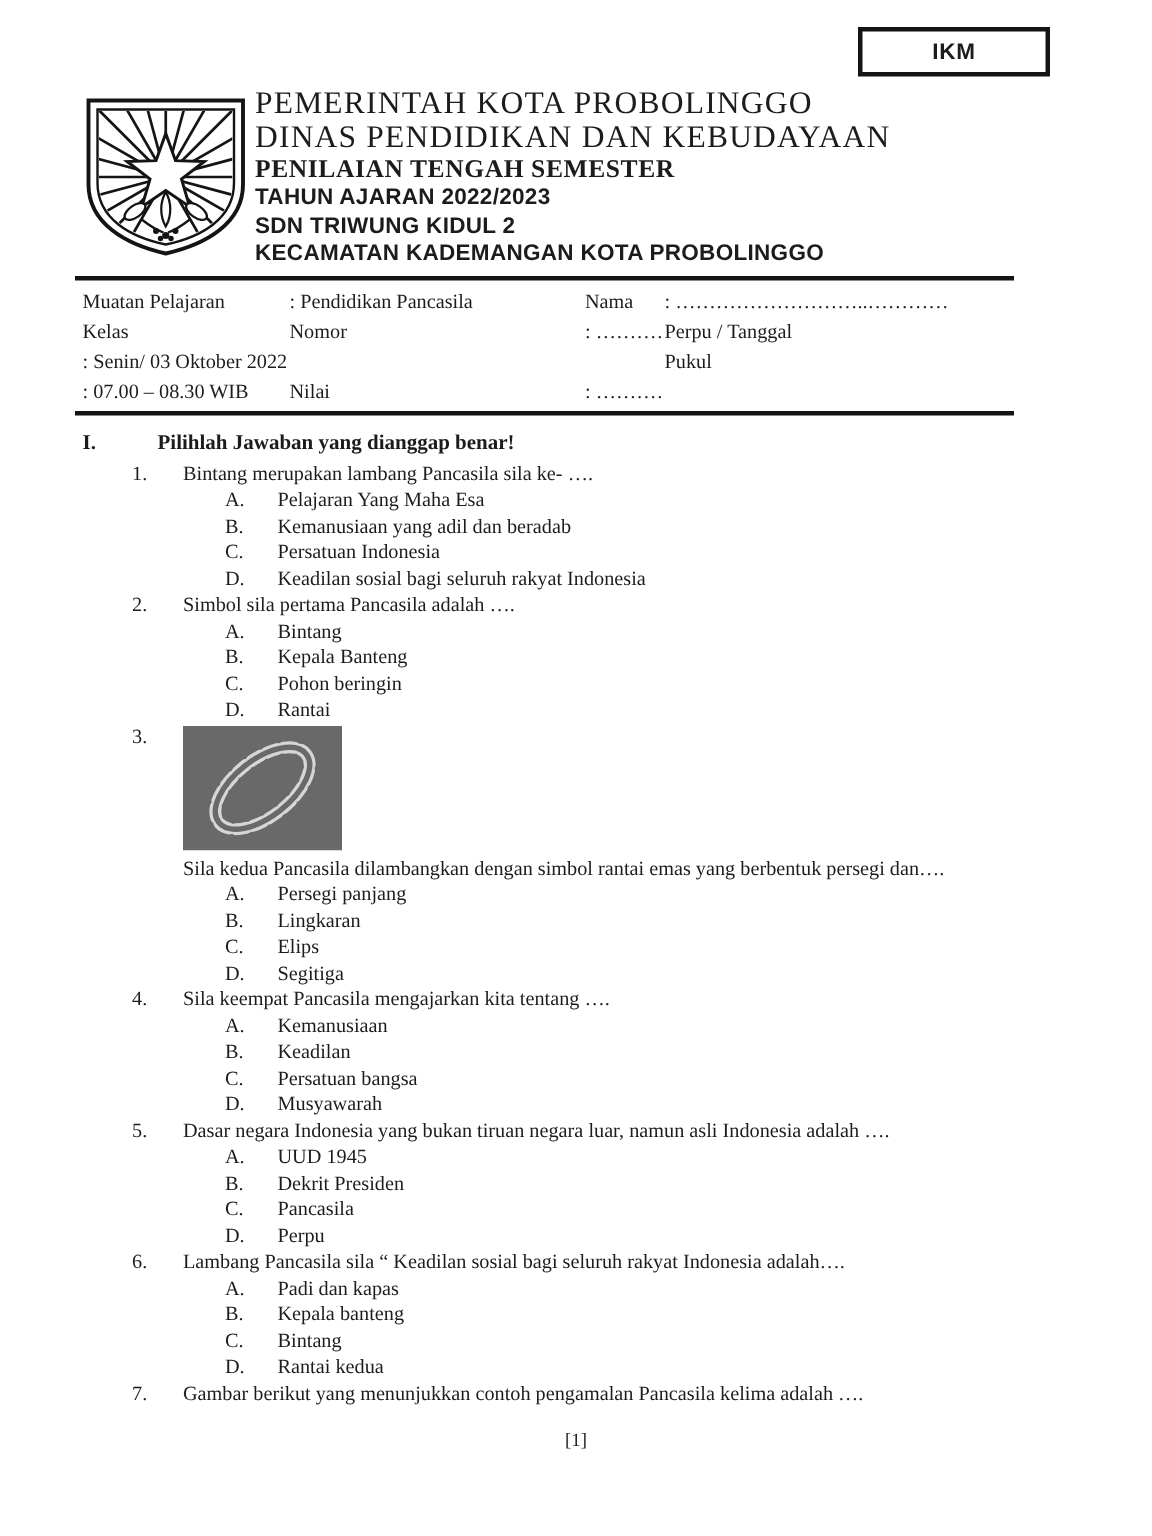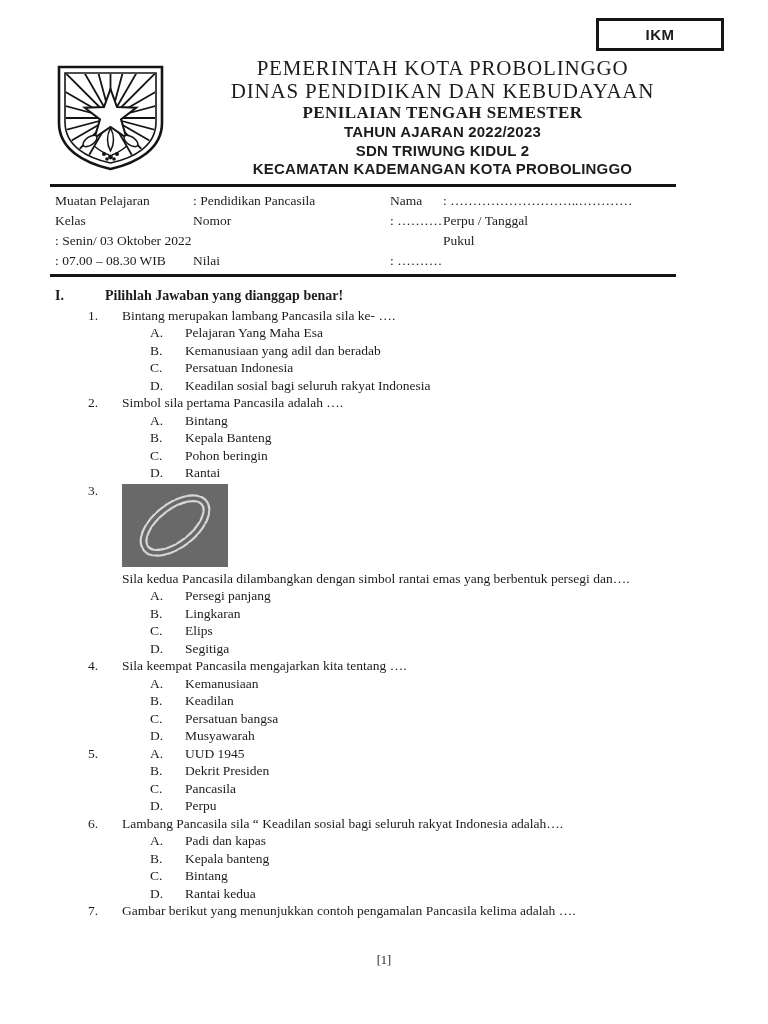--- a/index.html
+++ b/index.html
@@ -2,29 +2,29 @@
 <html><head>
 <meta charset="utf-8">
 <style>
   html,body{margin:0;padding:0;background:#ffffff;}
   .page{
     position:relative;width:768px;height:1024px;background:#fff;overflow:hidden;
     font-family:"Liberation Serif","DejaVu Serif",serif;color:#1c1c1c;
   }
   
   .ikm-box{
-    position:absolute;top:18px;left:596px;width:122px;height:27px;
+    position:absolute;top:18px;left:572px;width:122px;height:27px;
     border:3px solid #141414;display:flex;align-items:center;justify-content:center;
     font-family:"Liberation Sans","DejaVu Sans",sans-serif;font-weight:bold;
     font-size:15px;letter-spacing:.5px;background:#fff;
   }
   
   .logo{position:absolute;top:62px;left:54px;width:113px;height:113px;}
   
-  .header-text{padding-top:57px;margin-left:170px;width:545px;text-align:center;}
+  .header-text{padding-top:57px;margin-left:170px;width:545px;}
   .h-gov,.h-dept{font-size:21px;line-height:23px;letter-spacing:.8px;white-space:nowrap;}
   .h-exam{font-size:17px;line-height:20px;font-weight:bold;letter-spacing:.4px;}
   .h-sans{font-family:"Liberation Sans","DejaVu Sans",sans-serif;font-weight:bold;
           font-size:15px;line-height:18.5px;letter-spacing:.2px;}
   
   .rule{margin-left:50px;width:626px;border:0;border-top:3px solid #141414;height:0;}
   .rule-1{margin-top:5px;}
   .rule-2{margin-top:3px;}
   
   .info{
@@ -239,20 +239,21 @@
           </div>
           <div class="option">
             <span class="opt-letter">D.</span>
             <span class="opt-text">Musyawarah</span>
           </div>
         </div>
       </div>
       <div class="question">
         <span class="q-num">5.</span>
         <div class="q-body">
+          <div class="q-text">Dasar negara Indonesia yang bukan tiruan negara luar, namun asli Indonesia adalah ….</div>
           <div class="option">
             <span class="opt-letter">A.</span>
             <span class="opt-text">UUD 1945</span>
           </div>
           <div class="option">
             <span class="opt-letter">B.</span>
             <span class="opt-text">Dekrit Presiden</span>
           </div>
           <div class="option">
             <span class="opt-letter">C.</span>

